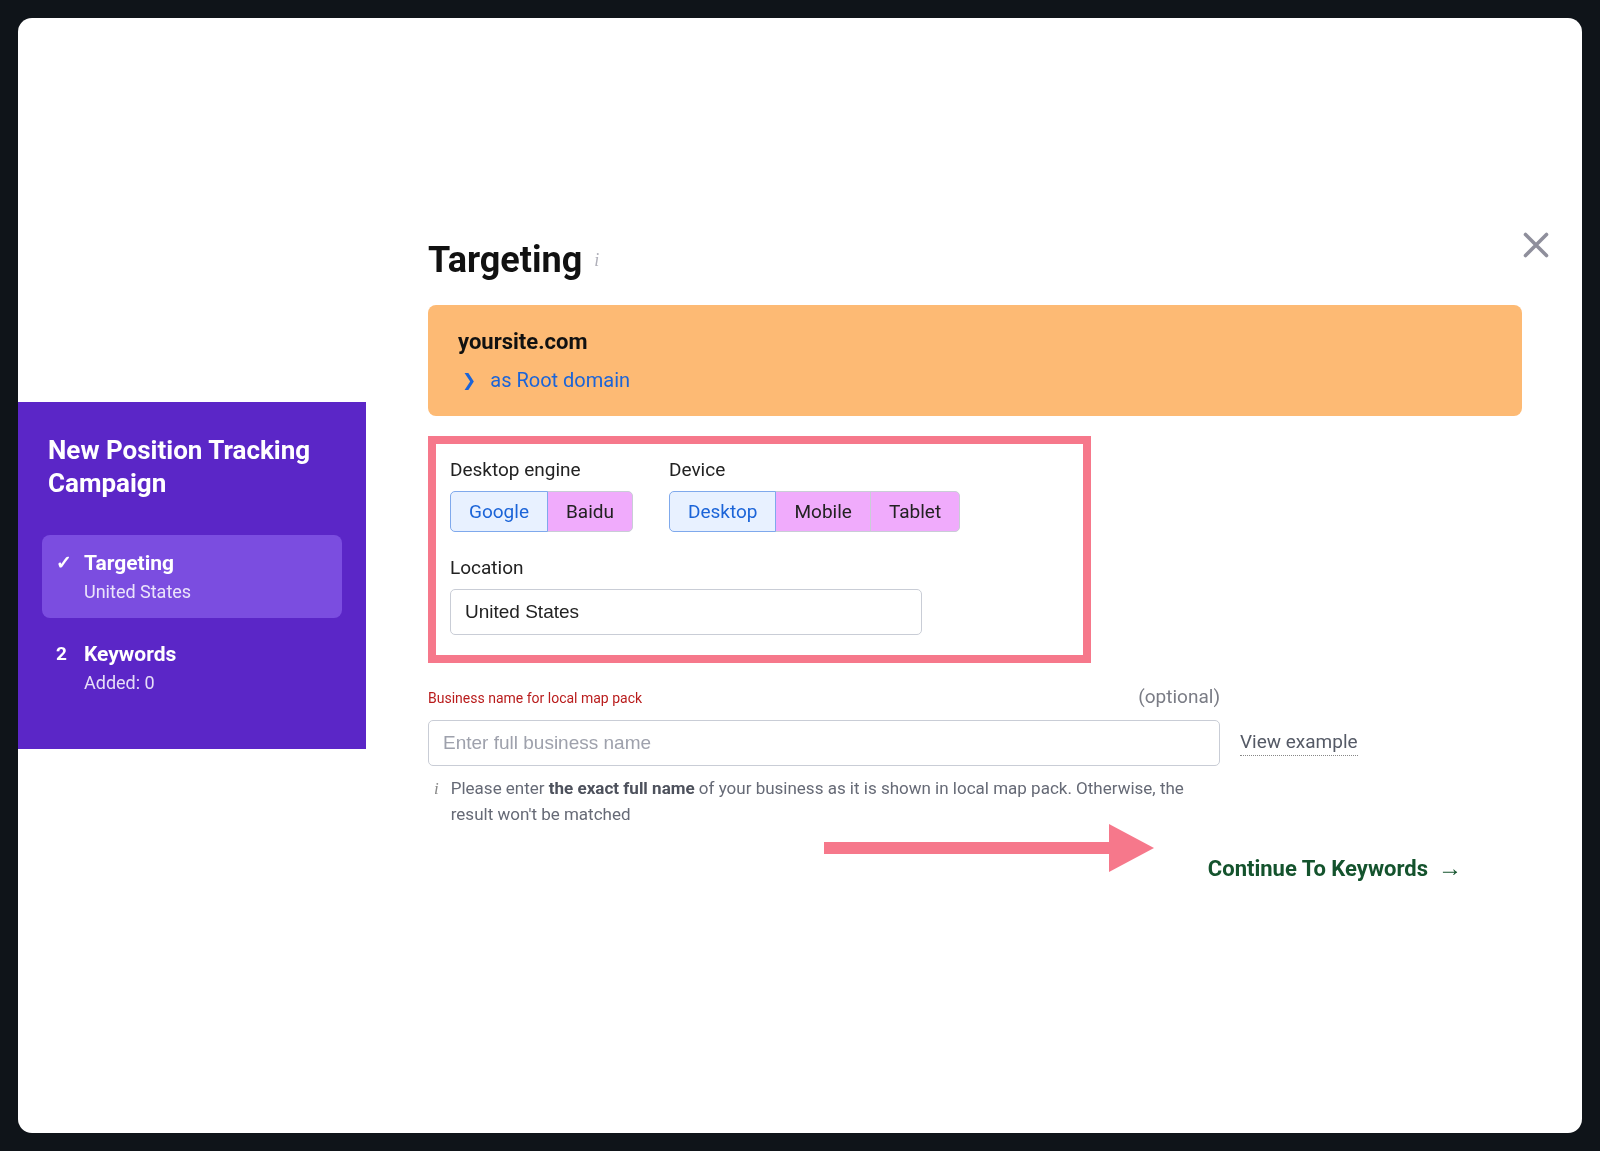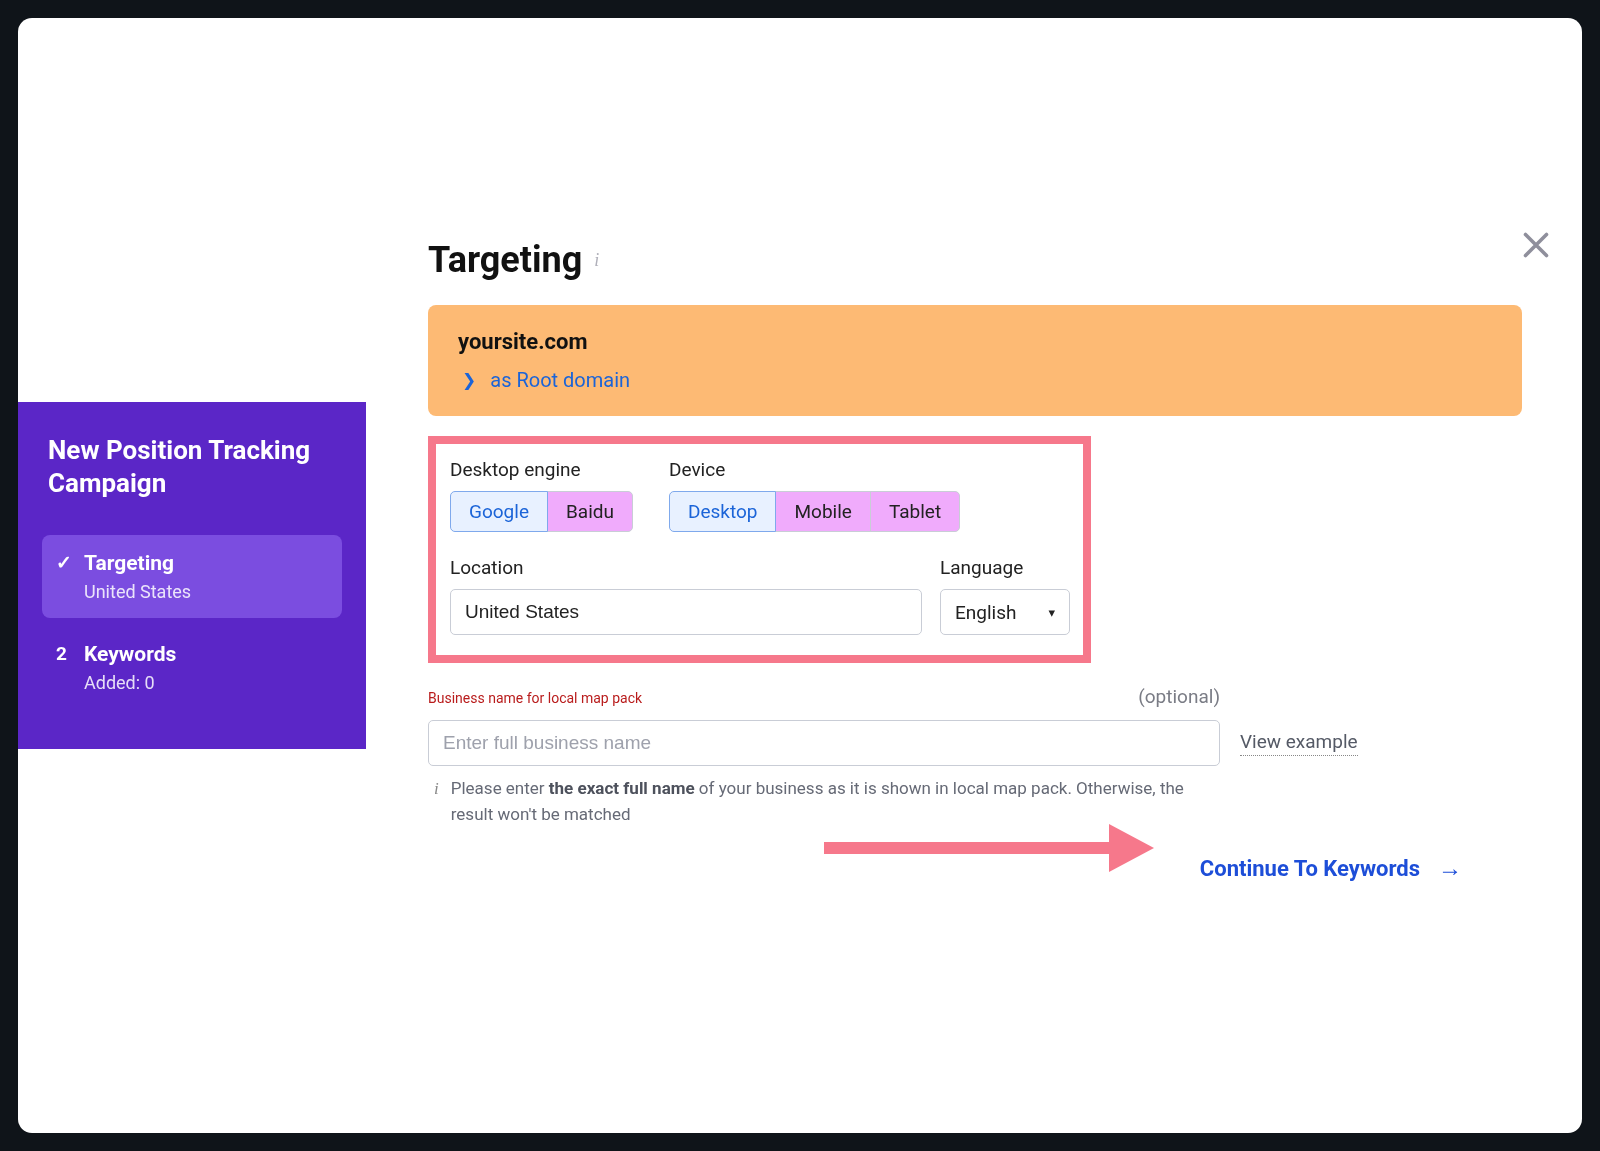--- a/index.html
+++ b/index.html
@@ -242,24 +242,24 @@
       position: absolute;
       left: 396px;
       bottom: 36px;
       width: 330px;
       height: 56px;
       pointer-events: none;
     }
     .continue-btn {
       font-size: 22px;
       font-weight: 700;
-      color: #1d4ed8;
-      display: flex;
-      align-items: center;
-      gap: 18px;
+      color: #14532d;
+      display: flex;
+      align-items: center;
+      gap: 10px;
       cursor: pointer;
       margin-top: 27px;
     }
     .continue-btn .arr { font-size: 24px; font-weight: 400; }
   </style>
 </head>
 <body>
 
 <div class="modal">
   <aside class="sidebar">
@@ -319,27 +319,20 @@
             <div class="seg-btn">Tablet</div>
           </div>
         </div>
       </div>
 
       <div class="row-flex2">
         <div class="field-group">
           <div class="field-label">Location</div>
           <input class="text-input location-input" value="United States" style="">
         </div>
-        <div class="field-group">
-          <div class="field-label">Language</div>
-          <div class="select-box">
-            <span>English</span>
-            <span class="caret">▾</span>
-          </div>
-        </div>
       </div>
     </div>
 
     <div class="biz-row">
       <div class="biz-label">Business name for local map pack</div>
       <div class="optional-text">(optional)</div>
     </div>
     <div class="biz-input-row">
       <input class="text-input biz-input" placeholder="Enter full business name" style="">
       <span class="view-example">View example</span>

